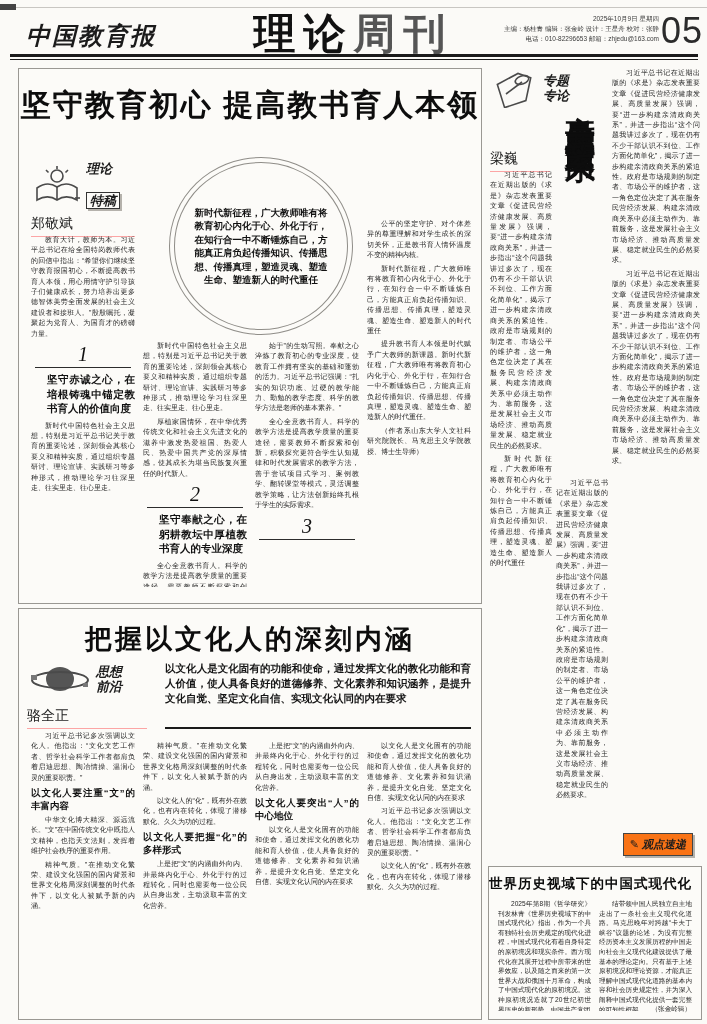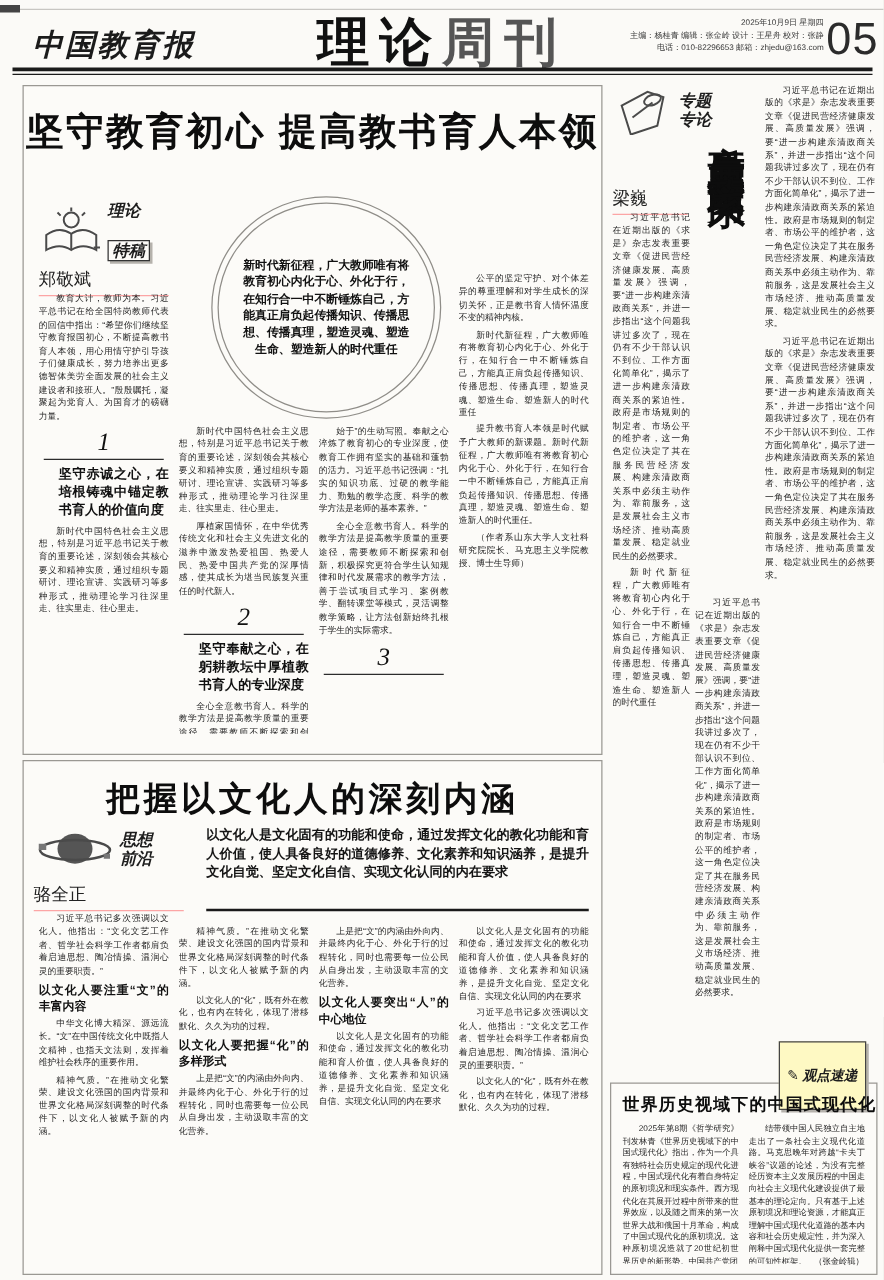--- a/index.html
+++ b/index.html
@@ -50,22 +50,22 @@
   #culture{left:18px;top:608px;width:462px;height:410px;}
   .cul-headline{left:0;top:12px;width:462px;text-align:center;font-weight:900;
                 font-size:27px;letter-spacing:3px;color:#0d0d0d;}
   .cul-intro{left:146px;top:52px;width:306px;font-weight:bold;font-size:10.5px;line-height:15px;
              text-align:justify;color:#151515;}
   .cul-intro-rule{left:146px;top:118px;width:306px;height:2px;background:#1a1a1a;}
   .cshead{font-weight:bold;font-size:9.5px;line-height:13px;margin:5px 0;text-indent:0 !important;color:#111;}
   
   #viewpoint{left:488px;top:866px;width:212px;height:152px;}
   .vp-label{position:absolute;right:8px;top:-34px;border:1px solid #444;box-shadow:2px 2px 0 #b5b2ac;
-            background:#fef9c3;padding:19px 6px;font-weight:bold;font-style:italic;font-size:11px;color:#1d1d1d;}
-  .vp-title{position:absolute;left:0;top:8px;width:212px;text-align:right;font-weight:bold;
+            background:#f97316;padding:3px 6px;font-weight:bold;font-style:italic;font-size:11px;color:#1d1d1d;}
+  .vp-title{position:absolute;left:0;top:8px;width:212px;text-align:left;font-weight:bold;
             font-size:13.5px;letter-spacing:1px;color:#0d0d0d;}
   .vp-col{position:absolute;top:32px;width:93px;height:112px;font-size:6.6px;line-height:9.6px;
           text-align:justify;color:#262626;overflow:hidden;}
   .vp-col p{margin:0;text-indent:13px;}
   .vp-credit{position:absolute;right:10px;bottom:5px;font-size:6.6px;color:#262626;}
 </style>
 </head>
 <body>
 
 <div id="page">

